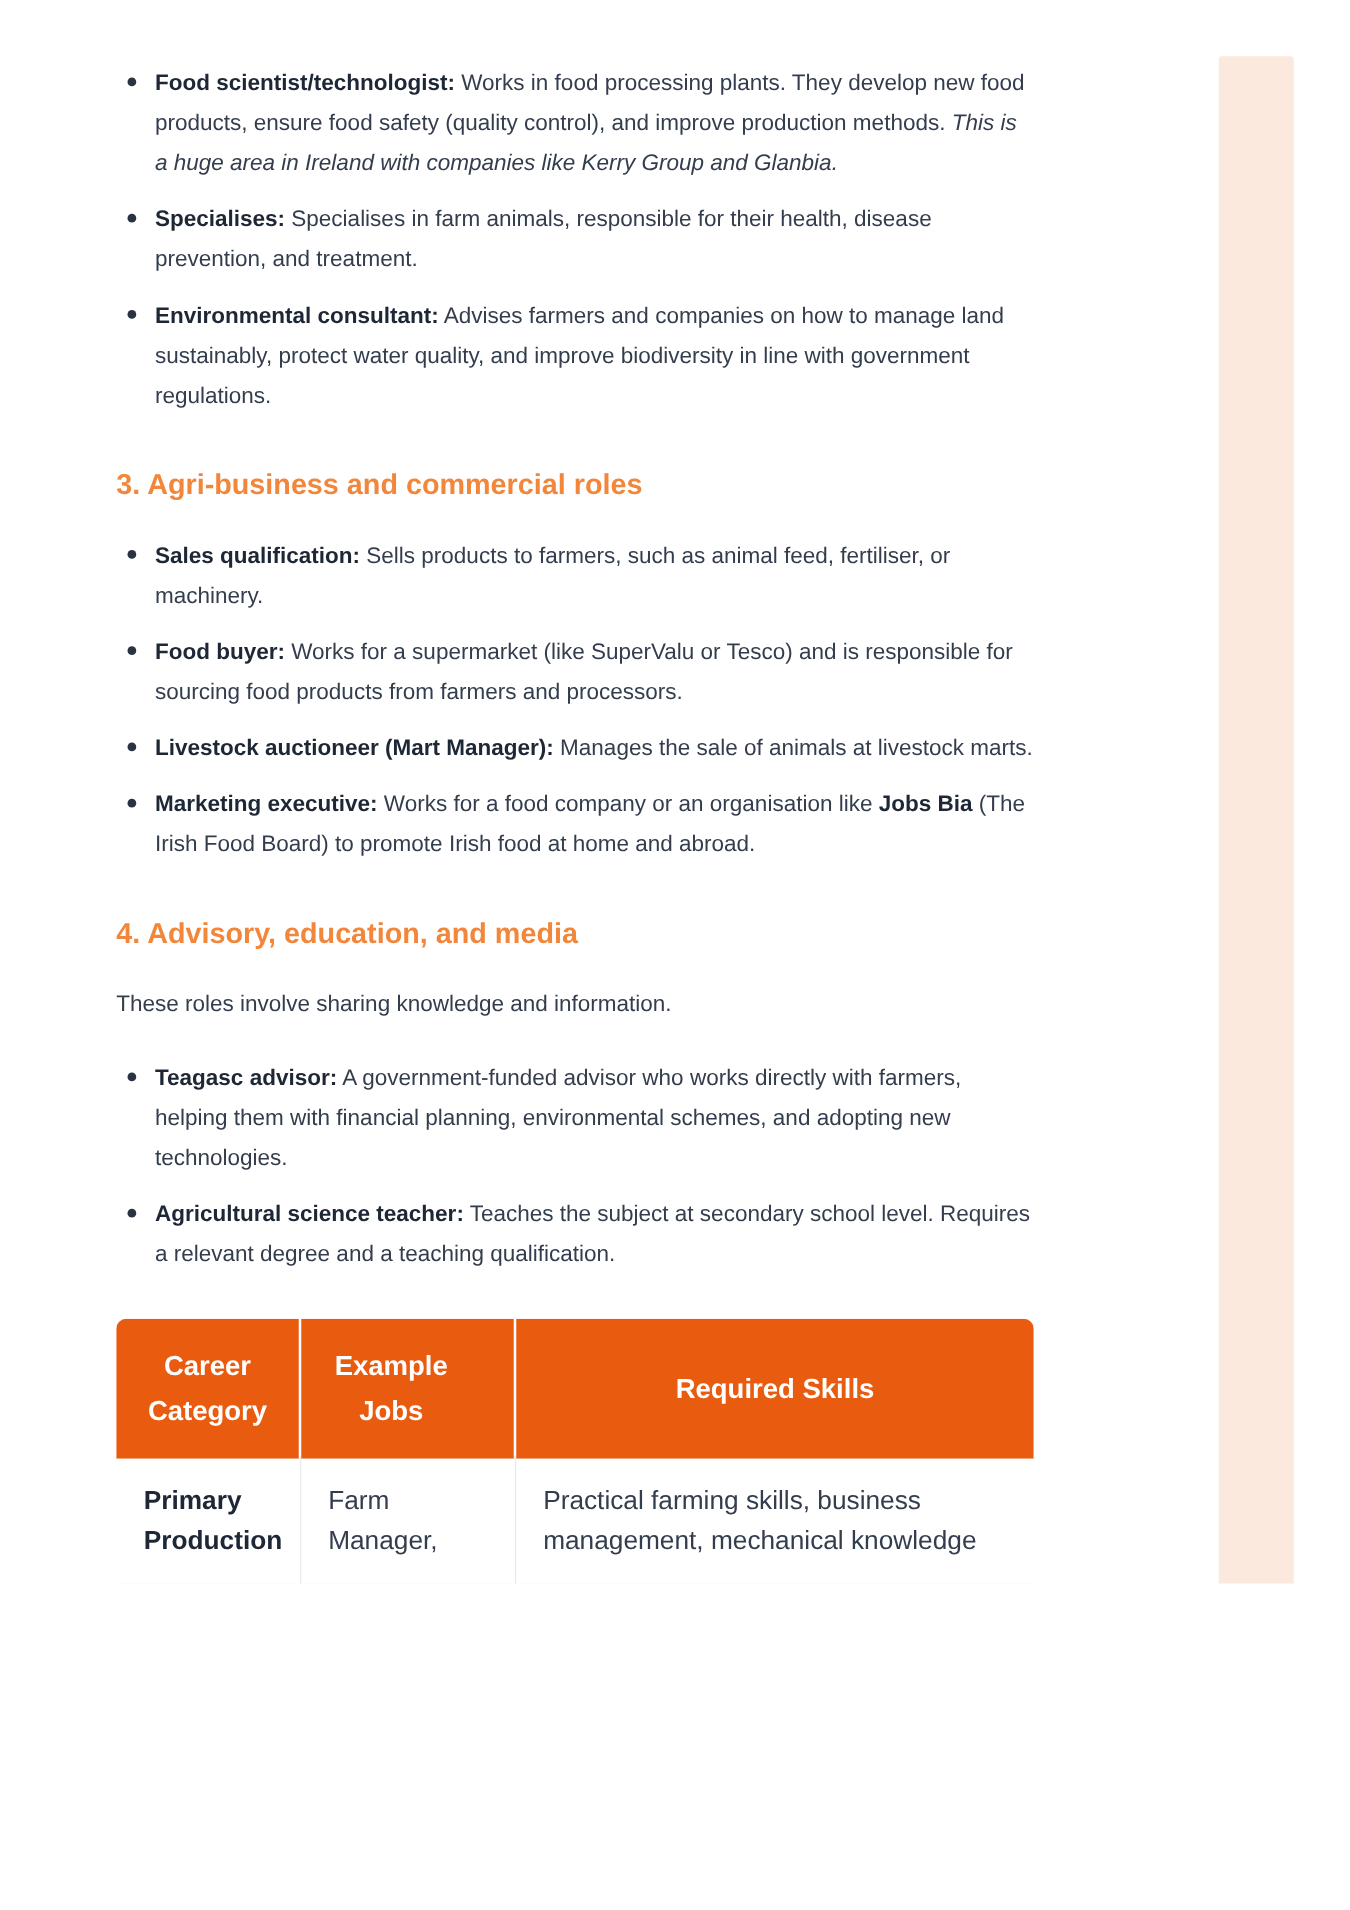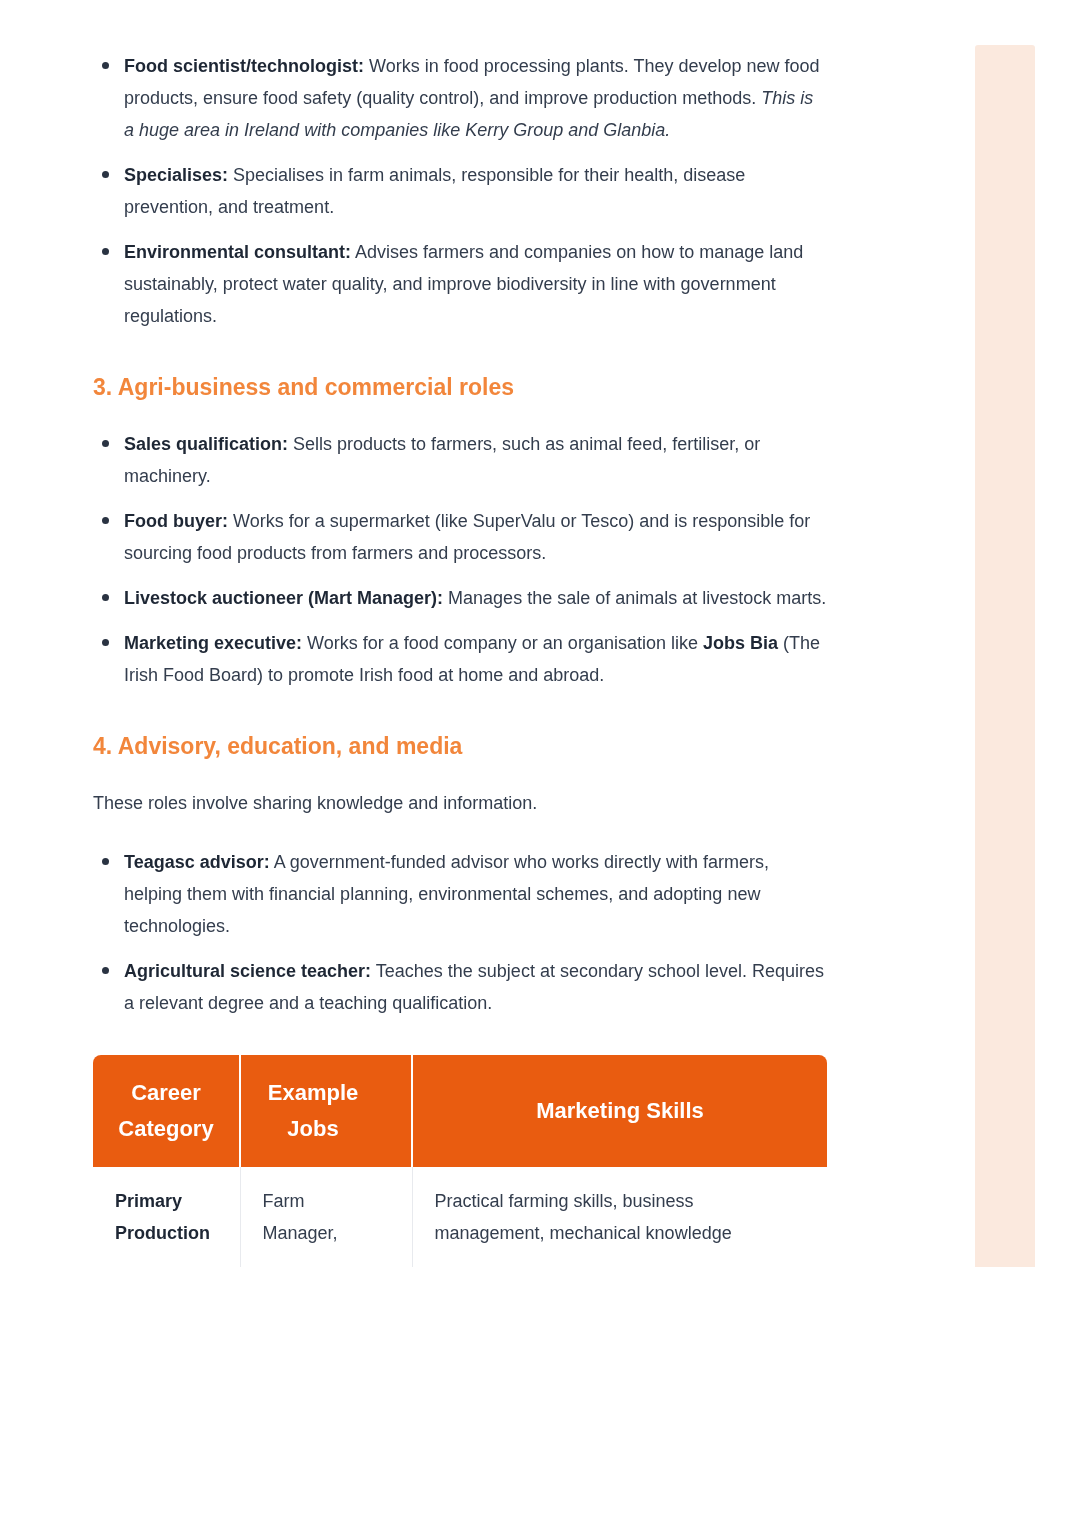--- a/index.html
+++ b/index.html
@@ -85,21 +85,21 @@
     line-height: 36px;
     border-right: 2px solid #ffffff;
   }
   table.skills-table thead th:last-child { border-right: none; }
   table.skills-table thead th.col2 { padding-right: 48px; }
   table.skills-table tbody td {
     background: #ffffff;
     vertical-align: top;
     padding: 18px 22px;
     line-height: 32px;
-    font-size: 18px;
+    font-size: 21px;
     border-right: 1px solid #E8EAEE;
     border-bottom: 1px solid #E8EAEE;
   }
   table.skills-table tbody td:last-child { border-right: none; }
   table.skills-table tbody td.col2 { padding-right: 48px; }
   table.skills-table tbody td.cat { font-weight: 700; color: #1E2735; }
   .footer-credit {
     position: absolute;
     top: 1438px;
     right: 70px;
@@ -147,21 +147,21 @@
       <table class="skills-table">
         <colgroup>
           <col class="c1">
           <col class="c2">
           <col class="c3">
         </colgroup>
         <thead>
           <tr>
             <th>Career Category</th>
             <th class="col2">Example Jobs</th>
-            <th>Marketing Skills</th>
+            <th>Required Skills</th>
           </tr>
         </thead>
         <tbody>
           <tr>
             <td class="cat">Primary Production</td>
             <td class="col2">Farm Manager,</td>
             <td>Practical farming skills, business management, mechanical knowledge</td>
           </tr>
         </tbody>
       </table>

